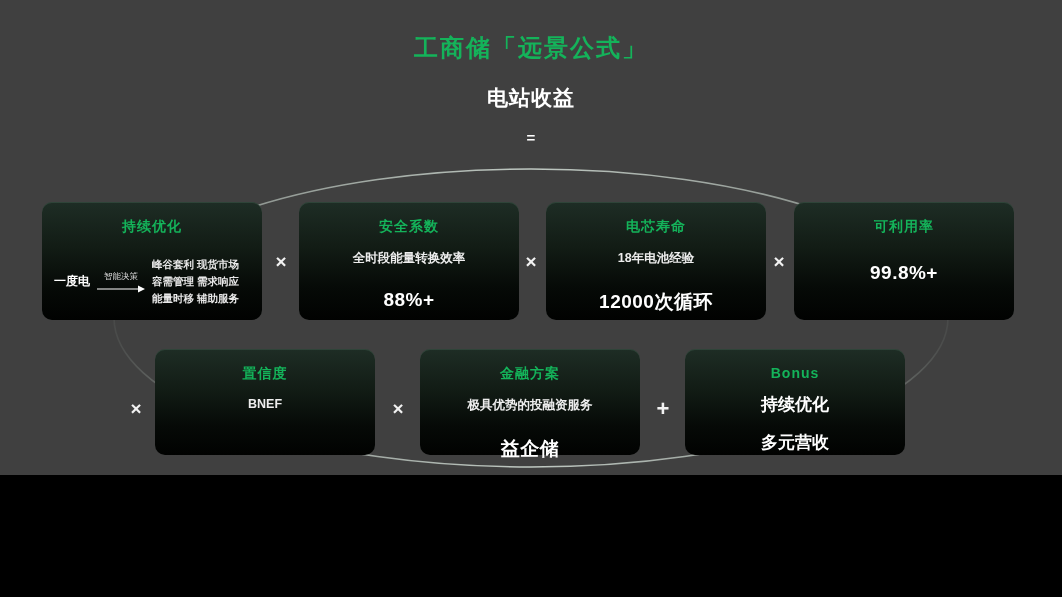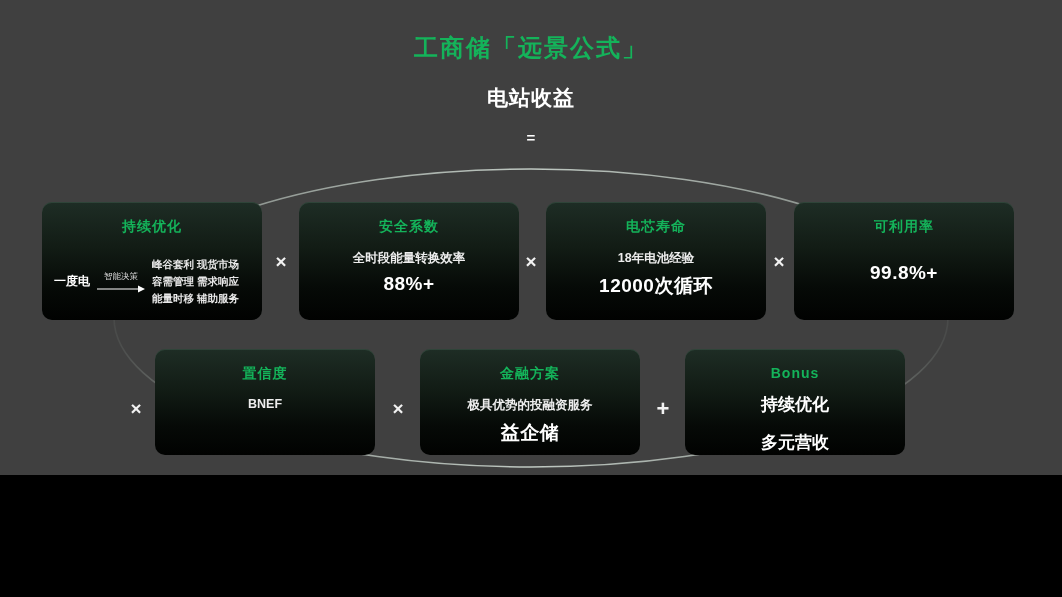--- a/index.html
+++ b/index.html
@@ -63,21 +63,21 @@
     font-weight: bold;
     letter-spacing: 1px;
   }
   .card-subtitle {
     margin-top: 14px;
     color: #ededed;
     font-size: 12.5px;
     font-weight: bold;
   }
   .card-value {
-    margin-top: 6px;
+    margin-top: 22px;
     color: #ffffff;
     font-size: 19px;
     font-weight: bold;
     letter-spacing: 0.5px;
   }
   .card-value.solo { margin-top: 26px; }
   .bonus-line1 { margin-top: 12px; color:#fff; font-size: 17px; font-weight: bold; }
   .bonus-line2 { margin-top: 15px; color:#fff; font-size: 17px; font-weight: bold; }
   .energy-flow {
     margin-top: 20px;

